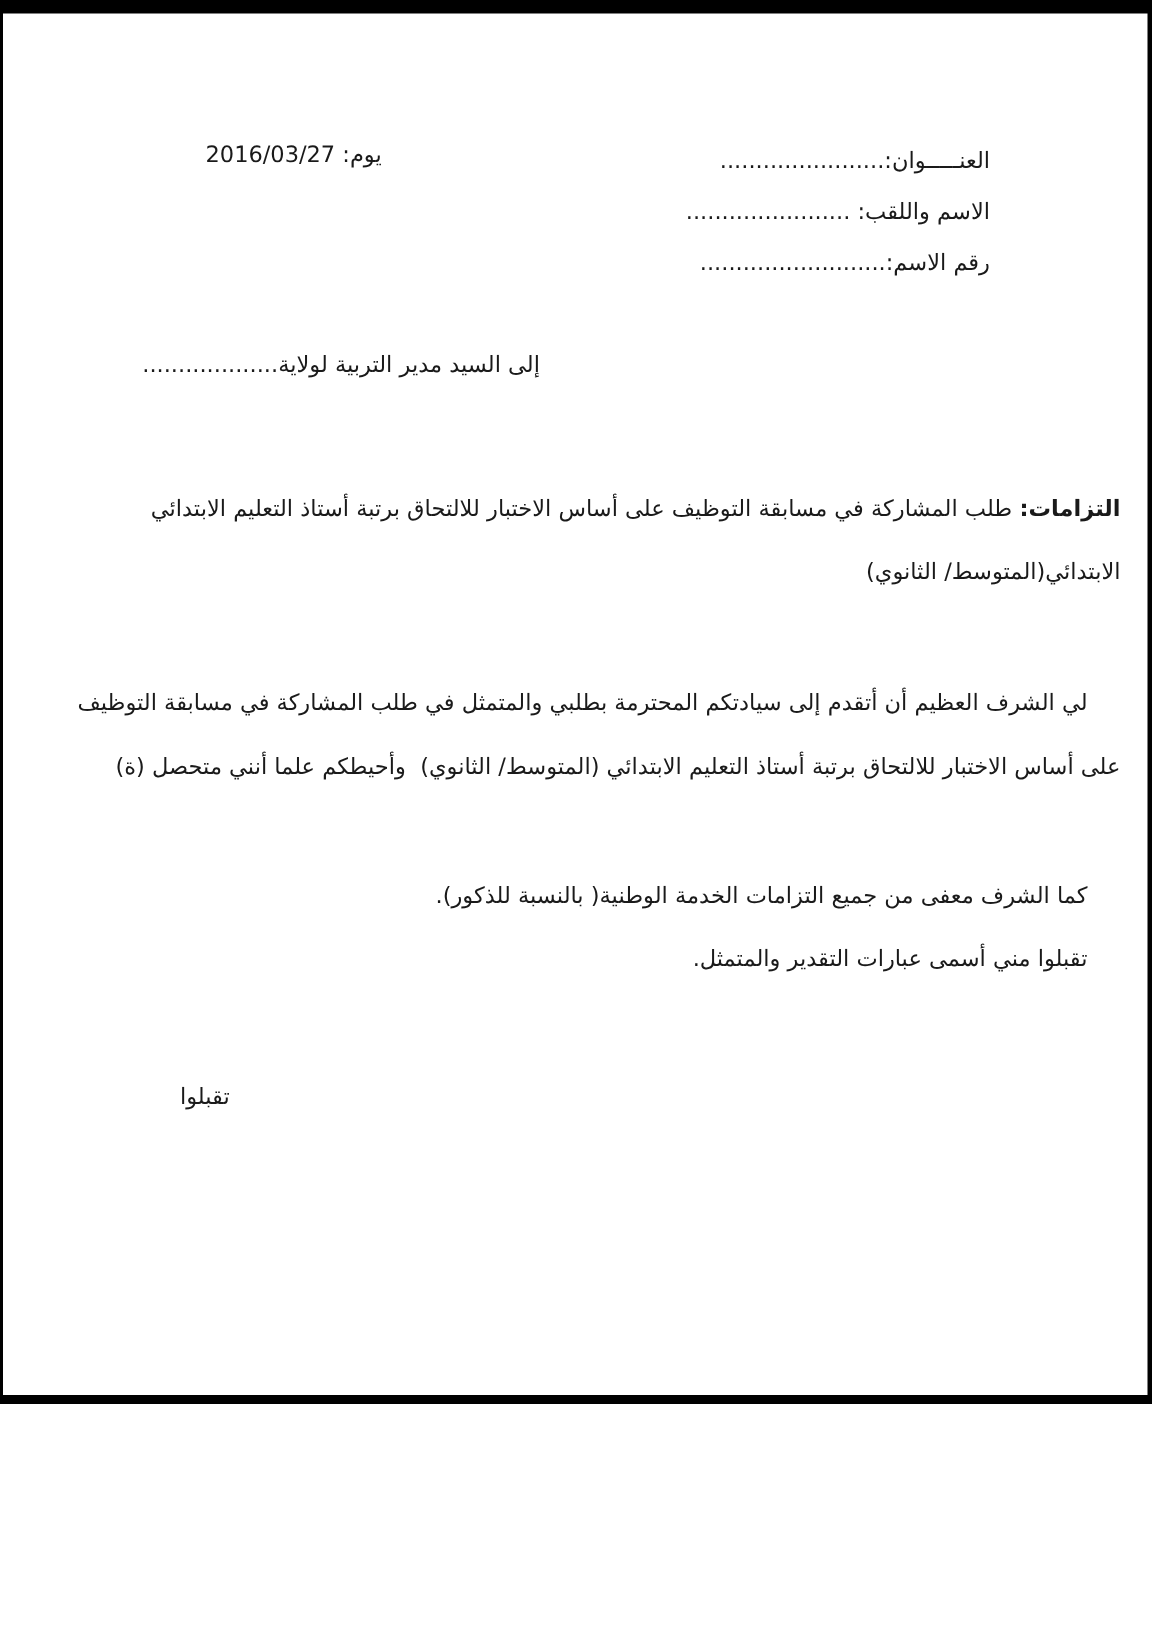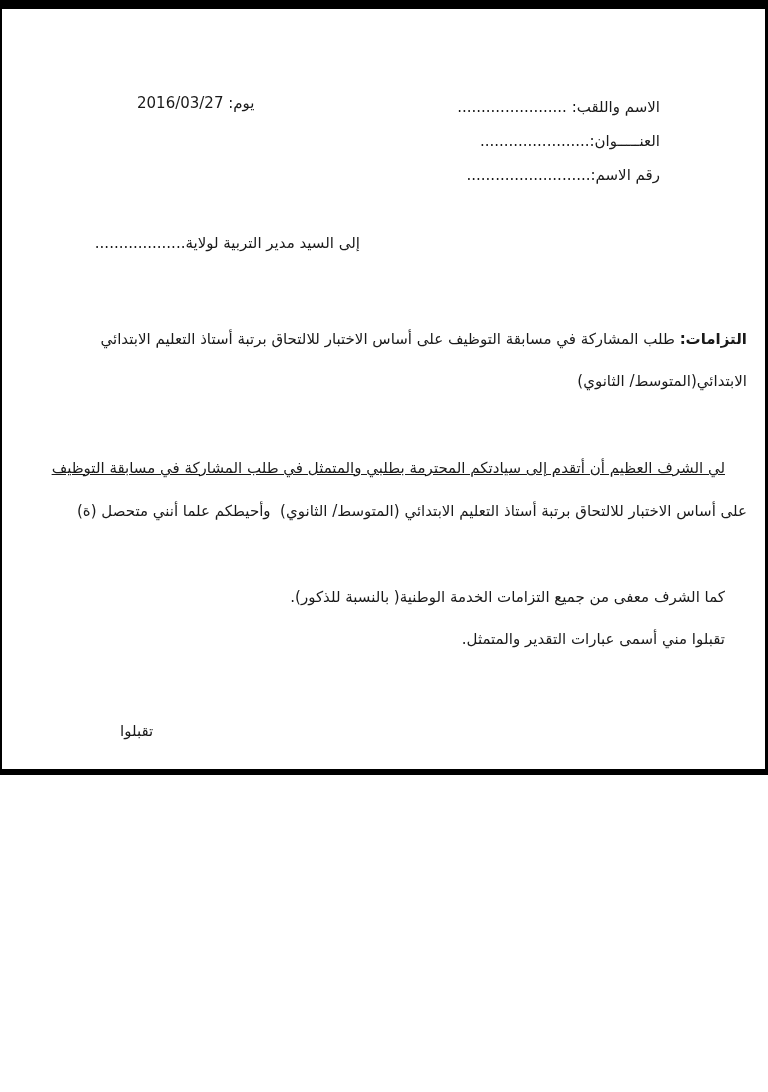--- a/index.html
+++ b/index.html
@@ -3,21 +3,21 @@
 <meta charset="utf-8">
 <style>
   html, body {
     margin: 0;
     padding: 0;
     background: #ffffff;
   }
   .page {
     position: relative;
     width: 768px;
-    height: 775px;
+    height: 936px;
     box-sizing: border-box;
     background: #ffffff;
     border-style: solid;
     border-color: #000000;
     border-width: 9px 3px 6px 2px; 
     overflow: hidden;
     direction: rtl;
     font-family: "DejaVu Sans", sans-serif;
     color: #1a1a1a;
     font-size: 15px;
@@ -41,41 +41,41 @@
   }
   .doc-line {
     right: 18px;
     text-align: right;
   }
   .indent {
     right: 40px;
   }
   .subj-1 { top: 321px; }
   .subj-2 { top: 363px; }
-  .body-1 { top: 450px; text-decoration: underline; }
+  .body-1 { top: 450px; }
   .body-2 { top: 493px; }
   .body-3 { top: 536px; }
   .body-4 { top: 579px; }
   .body-5 { top: 621px; }
   .bold { font-weight: bold; }
   .signature-line {
     left: 118px;
     top: 713px;
   }
 </style>
 </head>
 <body>
 
 <div class="page">
 
   <div class="abs date-line">يوم: 2016/03/27</div>
 
   <div class="abs sender-info">
+    <div>العنـــــوان:.......................</div>
     <div>الاسم واللقب: .......................</div>
-    <div>العنـــــوان:.......................</div>
     <div>رقم الاسم:..........................</div>
   </div>
 
   <div class="abs recipient-line">إلى السيد مدير التربية لولاية...................</div>
 
   <div class="abs doc-line subj-1">
     <span class="bold">التزامات:</span><span> طلب المشاركة في مسابقة التوظيف على أساس الاختبار للالتحاق برتبة أستاذ التعليم الابتدائي</span>
   </div>
   <div class="abs doc-line subj-2">الابتدائي(المتوسط/ الثانوي)</div>
 

